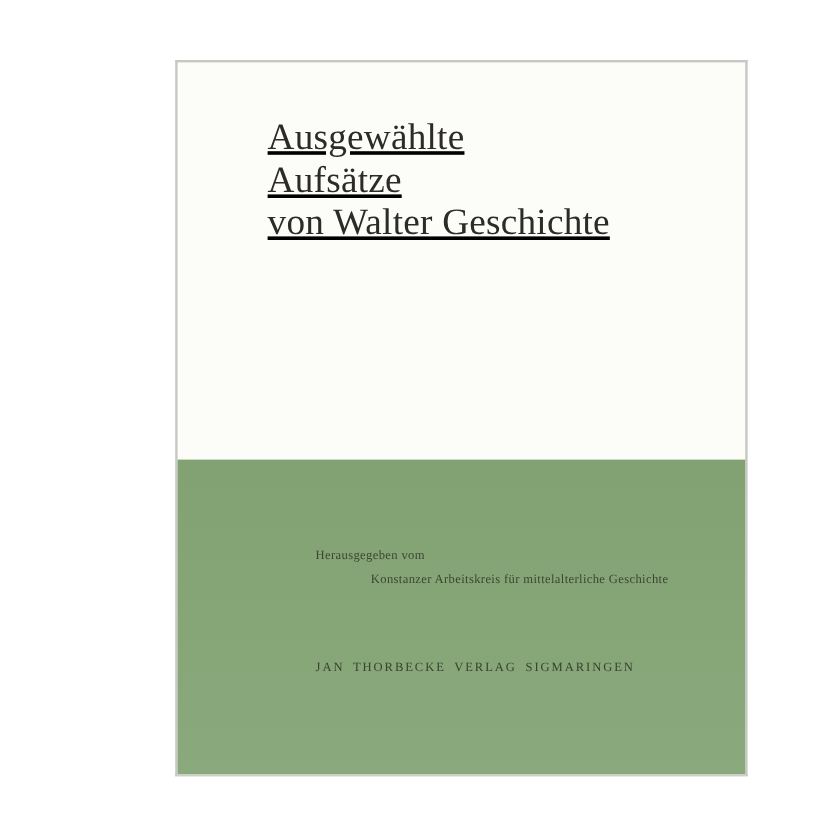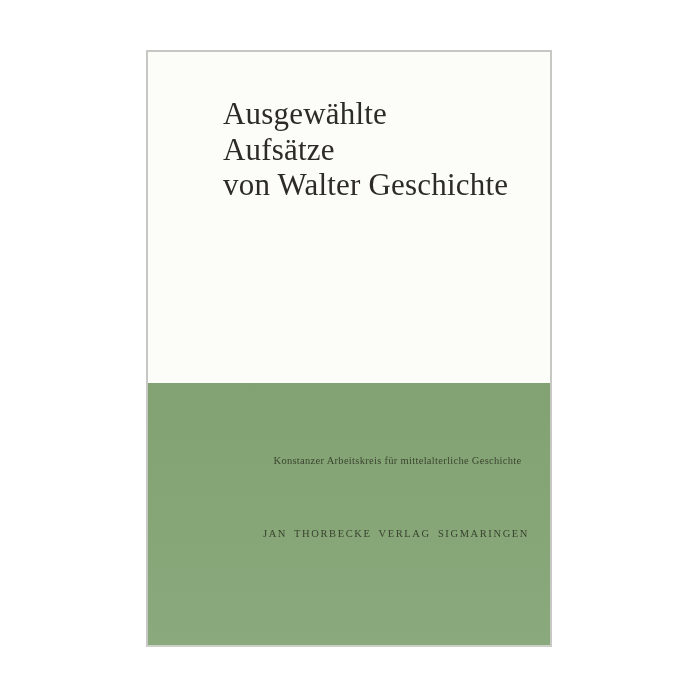--- a/index.html
+++ b/index.html
@@ -12,25 +12,26 @@
     background: #ffffff;
     position: relative;
     overflow: hidden;
     font-family: "Liberation Serif", serif;
   }
   .cover {
     box-sizing: border-box;
     position: absolute;
     left: 146px;
     top: 50px;
-    width: 406px;
+    width: 477px;
     height: 597px;
     background: #fcfcf8;
     border: 2px solid #c7c7c3;
     border-bottom-color: #cdd0c7;
+    text-decoration: underline;
   }
   .title-area {
     box-sizing: border-box;
     height: 331px;
     padding: 44px 20px 0 75px;
   }
   .book-title {
     margin: 0;
     font-size: 31px;
     line-height: 35.5px;
@@ -90,16 +91,17 @@
 
 <div class="cover">
   <div class="title-area">
     <h1 class="book-title">
       <span class="title-line">Ausgewählte</span>
       <span class="title-line">Aufsätze</span>
       <span class="title-line">von Walter Geschichte</span>
     </h1>
   </div>
   <div class="band">
+    <div class="editor-line first">Herausgegeben vom</div>
     <div class="editor-line second">Konstanzer Arbeitskreis für mittelalterliche Geschichte</div>
     <div class="publisher-line">JAN THORBECKE VERLAG SIGMARINGEN</div>
   </div>
 </div>
 
 </body></html>

